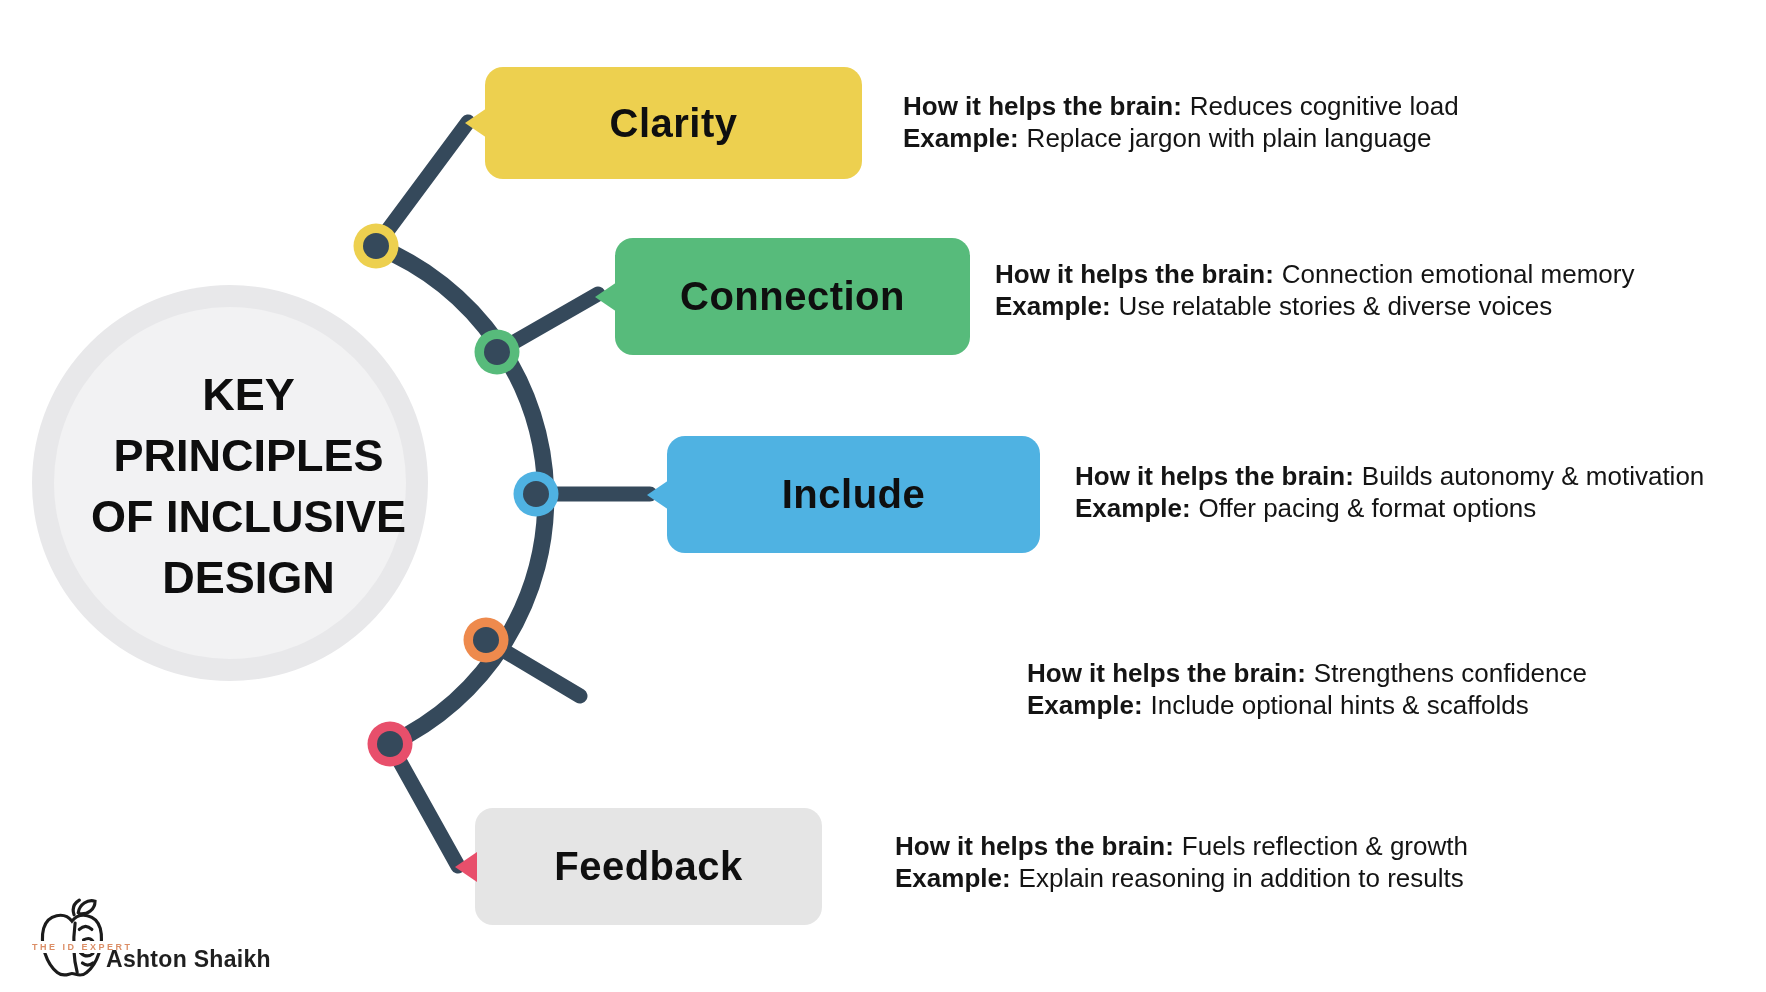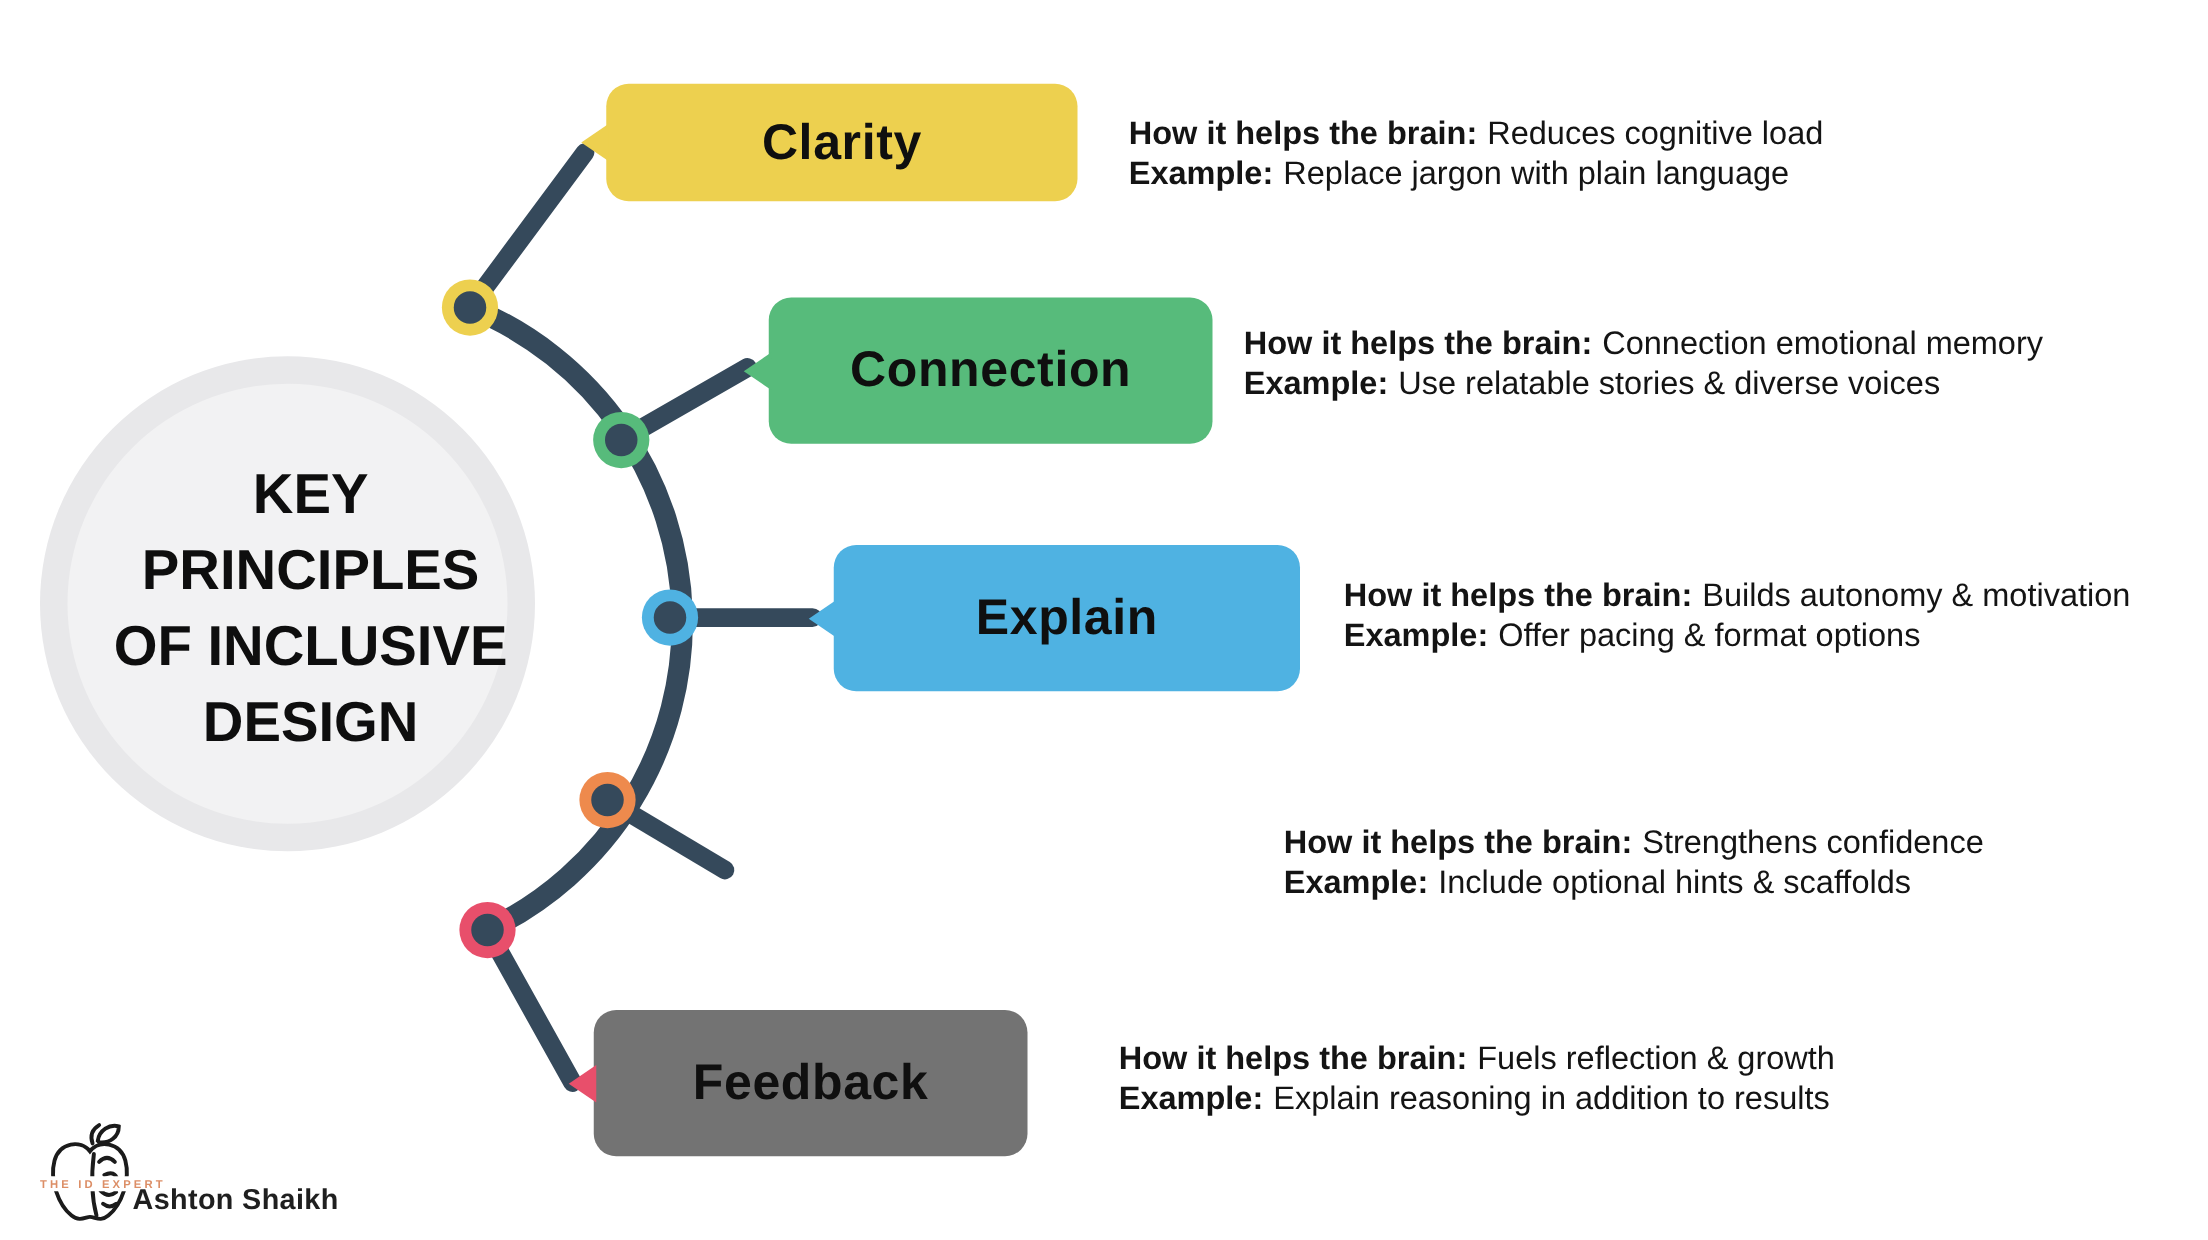--- a/index.html
+++ b/index.html
@@ -89,37 +89,37 @@
     <circle cx="536" cy="494" r="22.5" style="fill: rgb(79, 178, 226);"></circle>
     <circle cx="536" cy="494" r="13" style="fill: rgb(53, 73, 91);"></circle>
 
     <circle cx="486" cy="640" r="22.5" style="fill: rgb(238, 138, 77);"></circle>
     <circle cx="486" cy="640" r="13" style="fill: rgb(53, 73, 91);"></circle>
 
     <circle cx="390" cy="744" r="22.5" style="fill: rgb(232, 79, 107);"></circle>
     <circle cx="390" cy="744" r="13" style="fill: rgb(53, 73, 91);"></circle>
   </svg>
 
-  <div class="bubble" style="left: 485px; top: 67px; width: 377px; height: 94px; background-color: rgb(237, 208, 79);">
+  <div class="bubble" style="left: 485px; top: 67px; width: 377px; height: 112px; background-color: rgb(237, 208, 79);">
     <span class="tail" style="border-right-color: rgb(237, 208, 79);"></span>
     <span class="bubble-label">Clarity</span>
   </div>
 
   <div class="bubble" style="left: 615px; top: 238px; width: 355px; height: 117px; background-color: rgb(87, 187, 123);">
     <span class="tail" style="border-right-color: rgb(87, 187, 123);"></span>
     <span class="bubble-label">Connection</span>
   </div>
 
   <div class="bubble" style="left: 667px; top: 436px; width: 373px; height: 117px; background-color: rgb(79, 178, 226);">
     <span class="tail" style="border-right-color: rgb(79, 178, 226);"></span>
-    <span class="bubble-label">Explain</span>
+    <span class="bubble-label">Include</span>
   </div>
 
 
-  <div class="bubble" style="left: 475px; top: 808px; width: 347px; height: 117px; background-color: #737373;">
+  <div class="bubble" style="left: 475px; top: 808px; width: 347px; height: 117px; background-color: #e5e5e5;">
     <span class="tail" style="border-right-color: rgb(232, 79, 107);"></span>
     <span class="bubble-label">Feedback</span>
   </div>
 
   <div class="desc" style="left:903px;top:90px;">
     <div class="line">
       <b>How it helps the brain:</b><span>Reduces cognitive load</span>
     </div>
     <div class="line">
       <b>Example:</b><span>Replace jargon with plain language</span>

